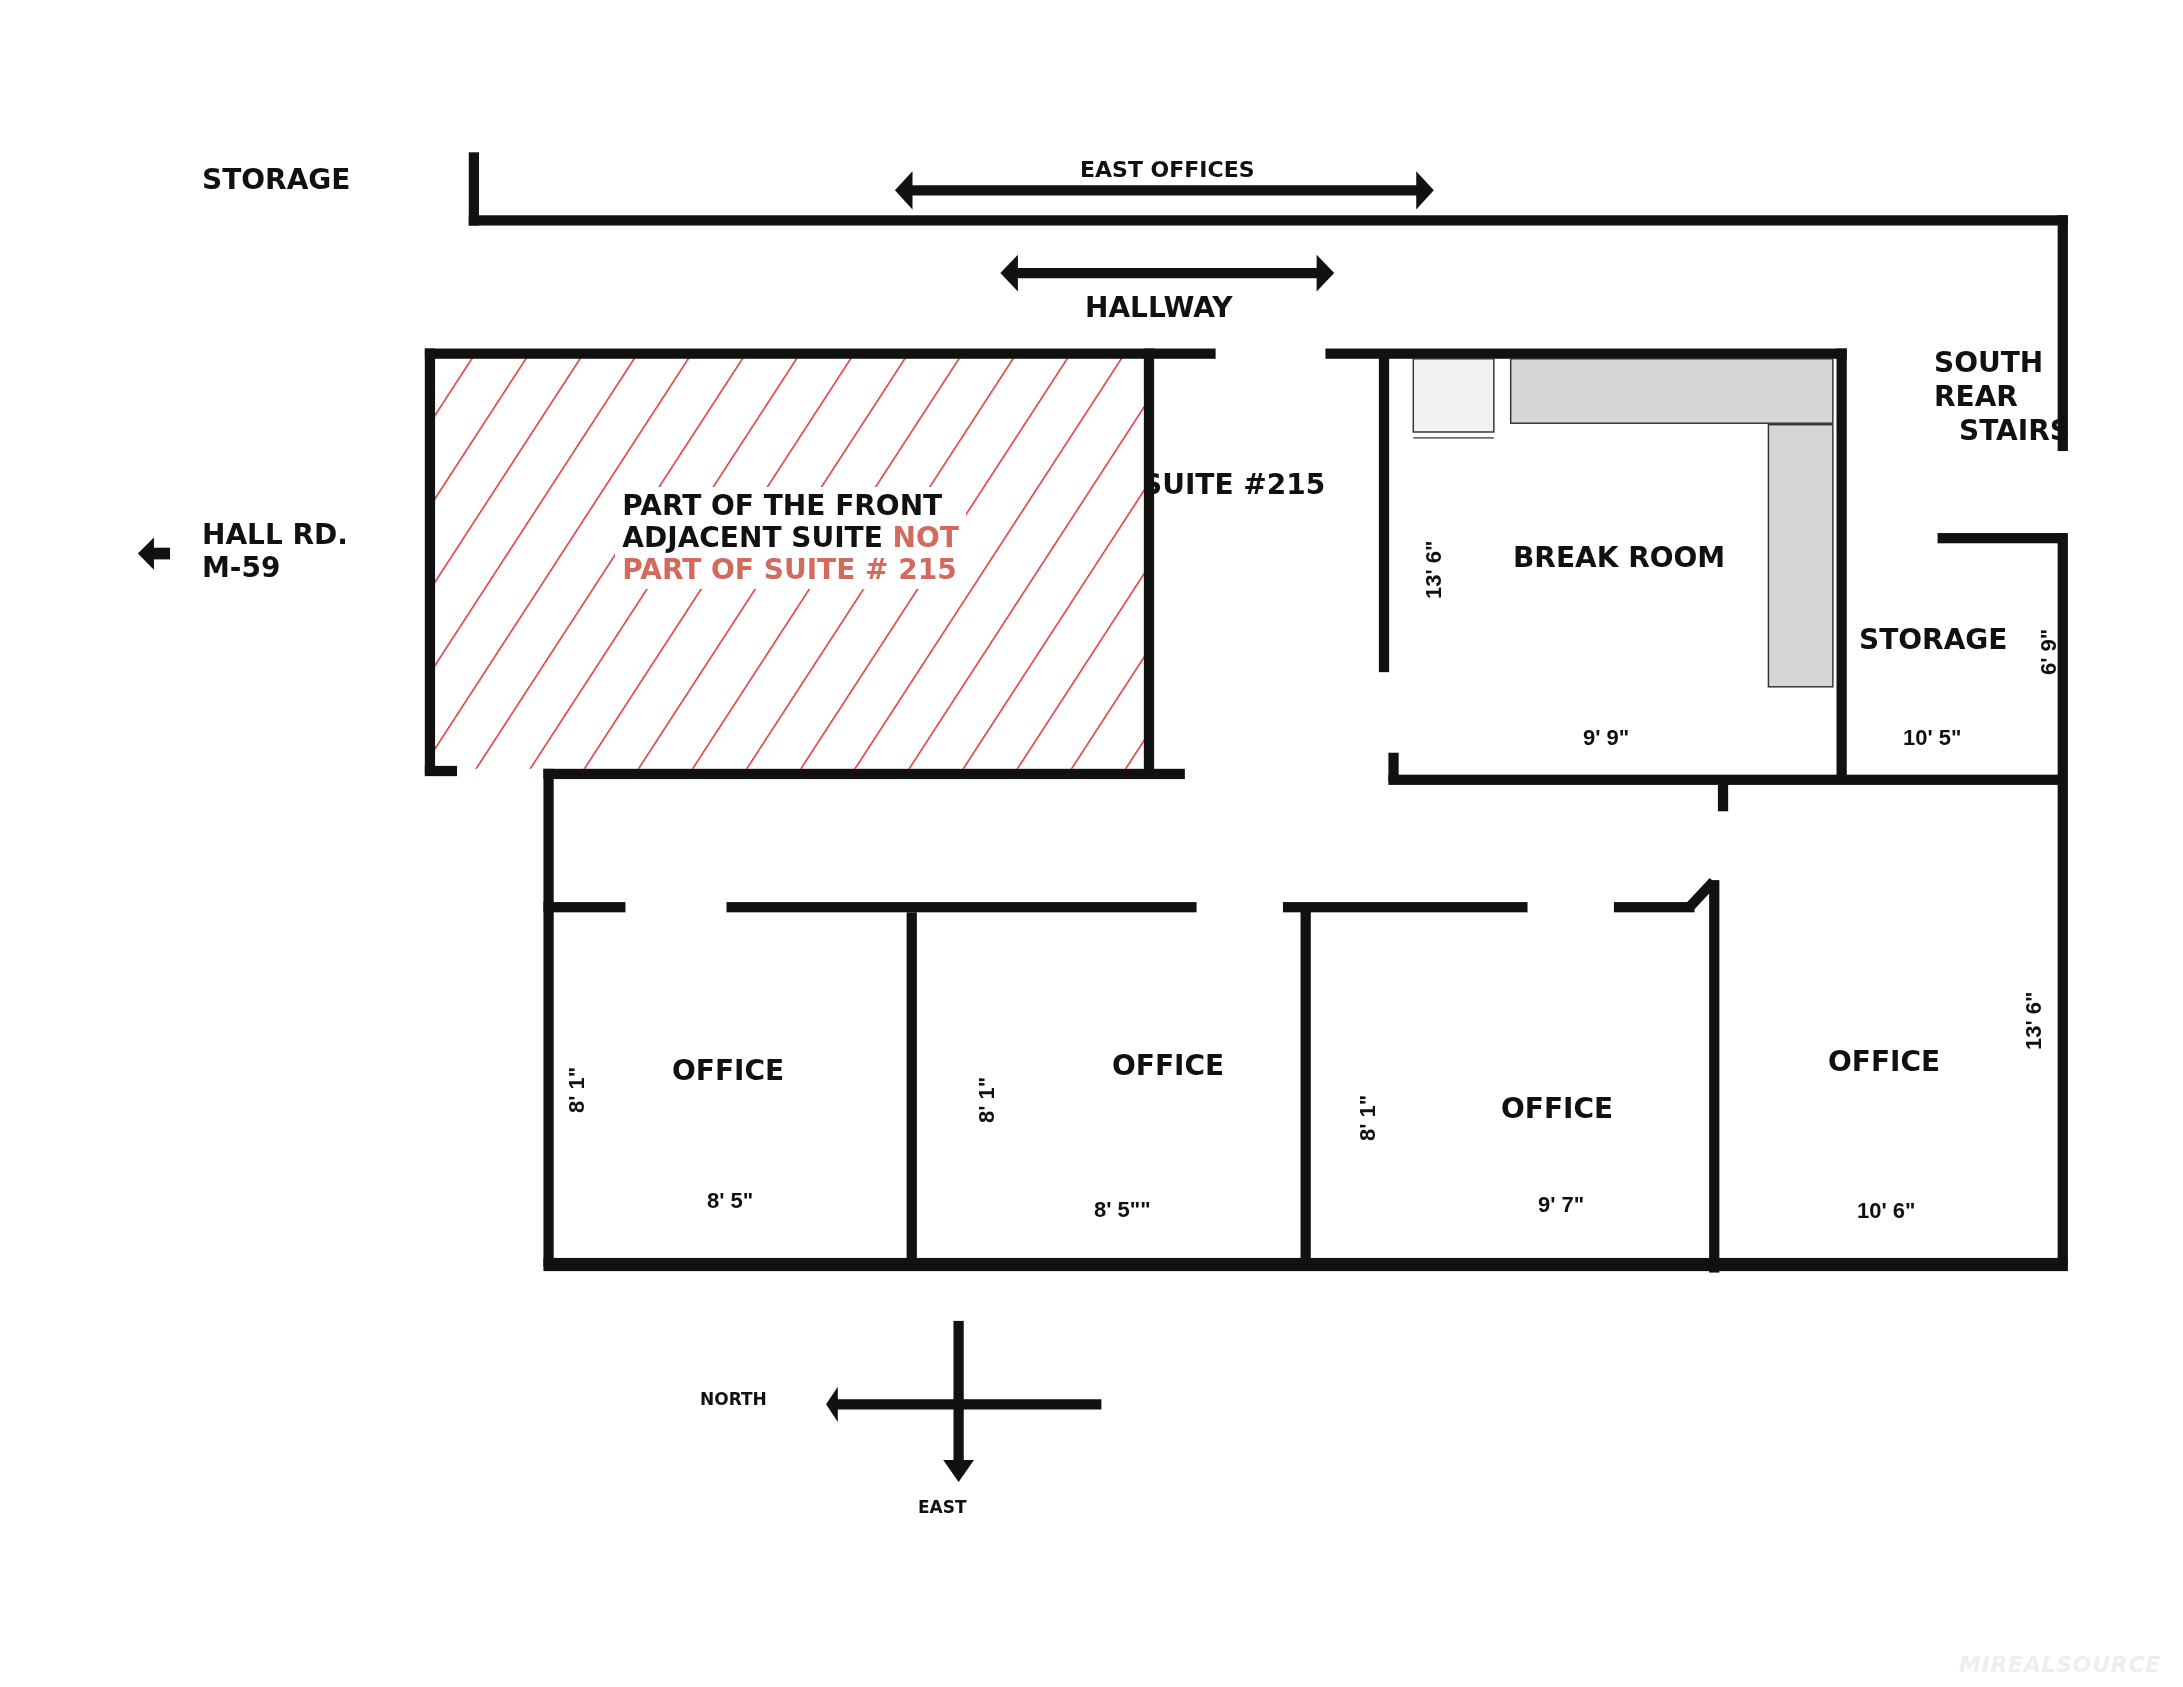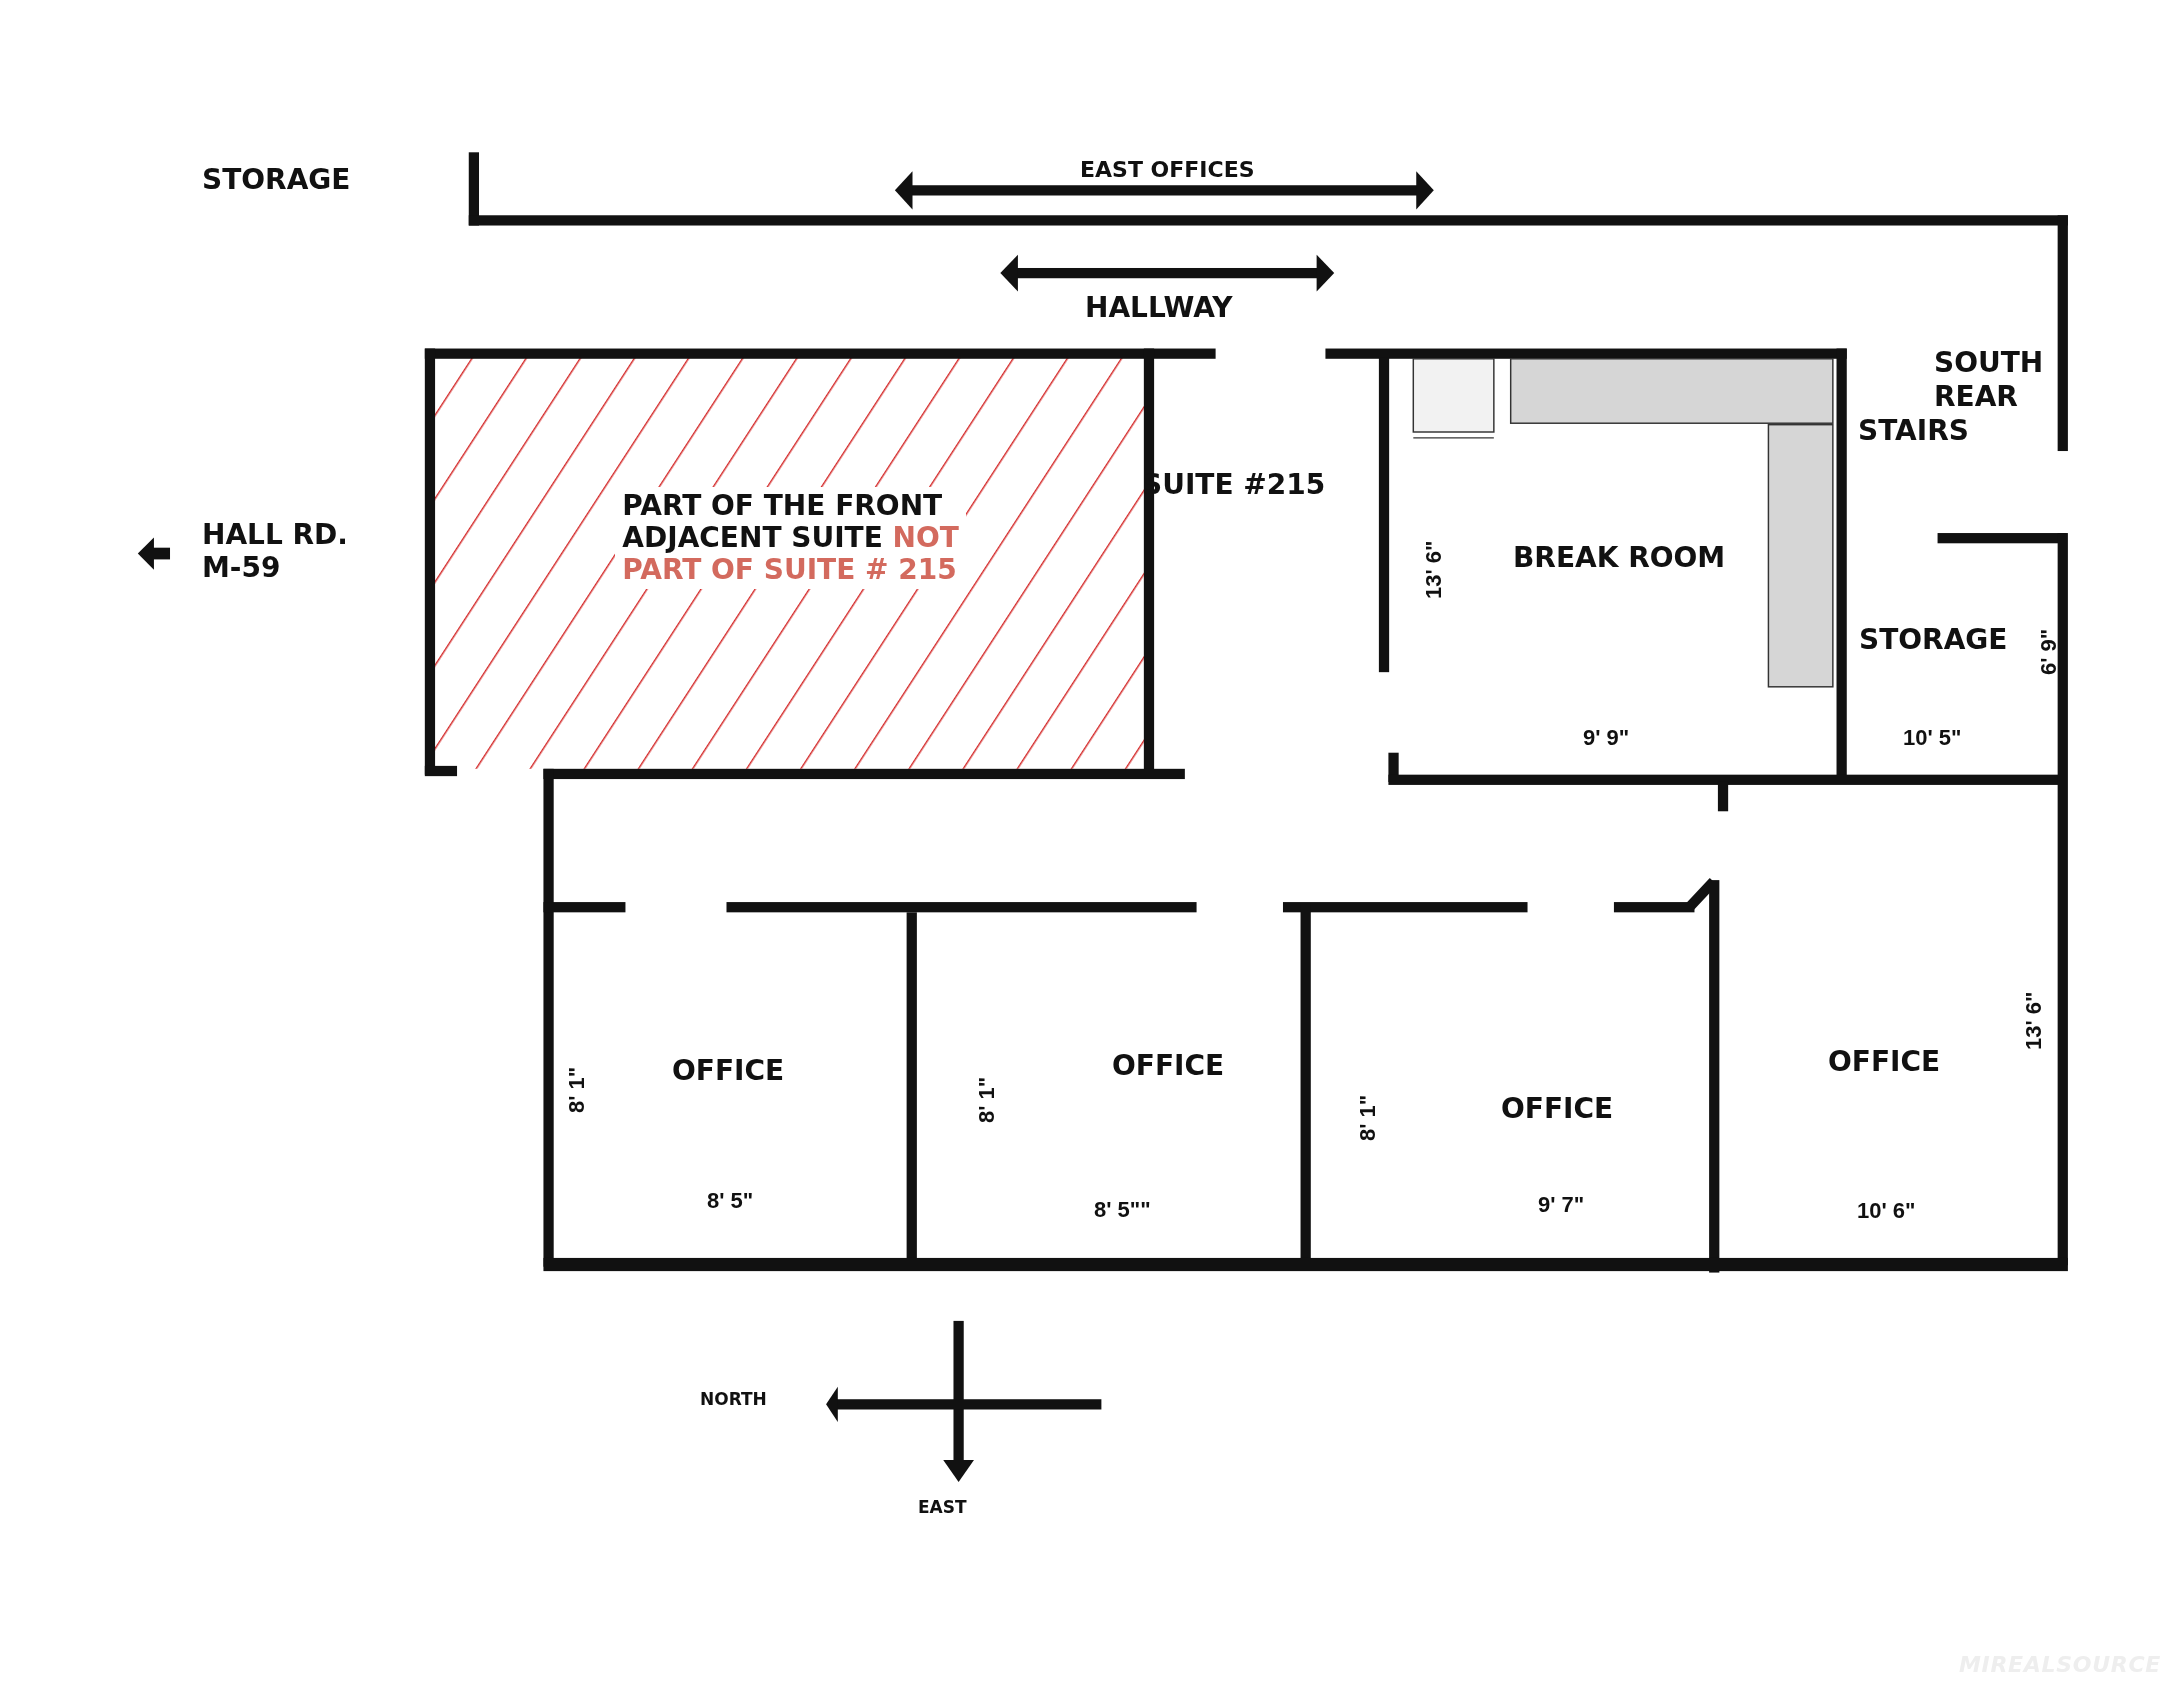--- a/index.html
+++ b/index.html
@@ -98,21 +98,21 @@
 <div class="lbl lbl-lg" style="left:202px; top:519px;">HALL RD.</div>
 <div class="lbl lbl-lg" style="left:202px; top:552px;">M-59</div>
 
 <div class="lbl lbl-sm" style="left:1080px; top:157px;">EAST OFFICES</div>
 <div class="lbl lbl-lg" style="left:1085px; top:292px;">HALLWAY</div>
 
 <div class="lbl lbl-lg" style="left:1142px; top:469px;">SUITE #215</div>
 
 <div class="lbl lbl-lg" style="left:1934px; top:347px;text-align:center;">SOUTH</div>
 <div class="lbl lbl-lg" style="left:1934px; top:381px;">REAR</div>
-<div class="lbl lbl-lg" style="left:1858px; top:415px;text-align:center;">STAIRS</div>
+<div class="lbl lbl-lg" style="left:1959px; top:415px;text-align:center;">STAIRS</div>
 
 <div class="notice">
   <div class="lbl lbl-lg" style="position:static;">PART OF THE FRONT</div>
   <div class="lbl lbl-lg" style="position:static;"><span>ADJACENT SUITE </span><span class="red">NOT</span></div>
   <div class="lbl lbl-lg red" style="position:static;">PART OF SUITE # 215</div>
 </div>
 
 <div class="lbl lbl-lg" style="left:1513px; top:542px;">BREAK ROOM</div>
 <div class="lbl lbl-dim" style="left:1583px; top:725px;">9' 9"</div>
 <div class="lbl lbl-dim rot" style="left:1421px; top:599px;">13' 6"</div>

